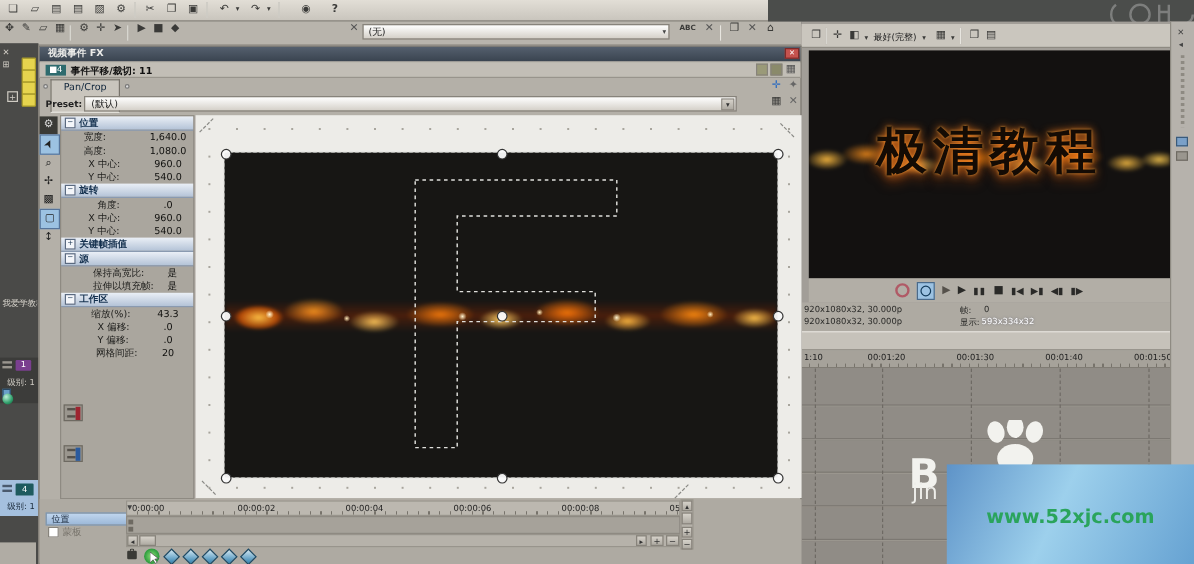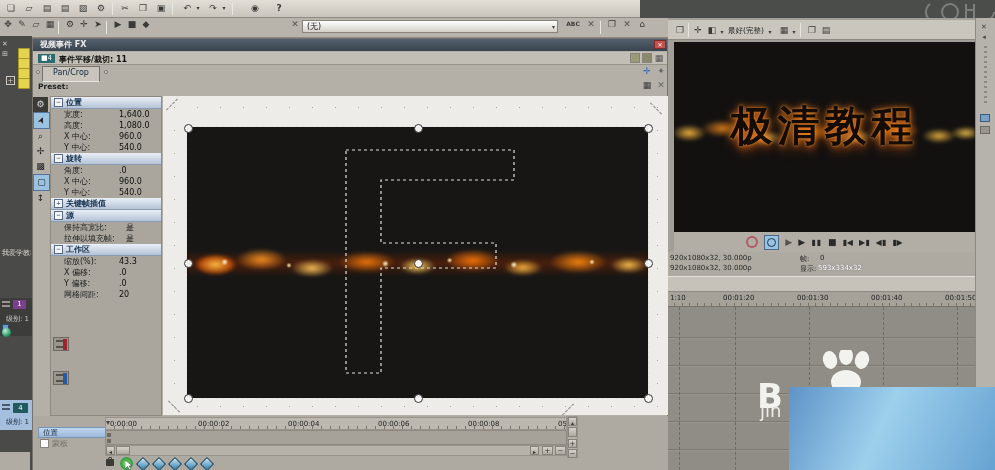--- a/index.html
+++ b/index.html
@@ -18,21 +18,21 @@
   
   #rail{left:0;top:36px;width:32px;height:434px;background:#4a4a48;z-index:1;}
   .ymark{position:absolute;width:10px;height:9px;background:#e6d44e;border:1px solid #a89a28;border-radius:1px;}
   .trkbadge{position:absolute;color:#fff;font-size:7px;text-align:center;border-radius:1px;}
   
   #dlg{left:32px;top:38px;width:636px;height:432px;background:#b4b0a8;border:1px solid #77736b;z-index:2;}
   .titlebar{left:33px;top:39px;width:634px;height:12px;background:linear-gradient(#55606e,#3a4450);color:#ecECEA;}
   .psec{height:11px;background:linear-gradient(#eaeff6,#b4c3d7);border-bottom:1px solid #8a9ab0;
         color:#14304e;font-weight:bold;display:flex;align-items:center;padding-left:3px;gap:3px;}
   .pm{width:7px;height:7px;border:1px solid #5a6a80;background:#f4f6fa;font-size:6px;line-height:6px;text-align:center;color:#14304e;font-weight:normal;}
-  .prow{height:11px;display:flex;align-items:center;padding-left:13px;color:#1d1d1b;}
+  .prow{height:11px;display:flex;align-items:center;padding-left:13px;color:#1d1d1b;justify-content:center;}
   .plabel{width:55px;}
   .pvalue{color:#0e0e0c;}
   .vtool{width:15px;height:15px;text-align:center;line-height:15px;font-size:9px;color:#222;}
   .sel{background:#9cc2e2;border:1px solid #56749a;}
   
   #ws{left:163px;top:96px;width:505px;height:319px;background:#edece8;
       background-image:radial-gradient(#a7a49c 0.8px, transparent 0.9px);background-size:23px 23px;}
   .dash45{position:absolute;width:16px;height:0;border-top:1.5px dashed #8a8a86;}
   .handle{position:absolute;width:7px;height:7px;border:1px solid #333;border-radius:50%;background:rgba(250,250,250,.95);z-index:5;}
   
@@ -155,28 +155,32 @@
 <div class="abs" style="left:33px;top:52px;width:634px;height:13px;background:#c2beb6;border-bottom:1px solid #98948c;z-index:3">
   <span class="abs" style="left:5px;top:2px;width:17px;height:9px;background:#2e6b6e;color:#fff;font-size:7px;line-height:9px;text-align:center">■<span>4</span></span>
   <span class="abs" style="left:26px;top:2px;font-weight:bold;color:#101010">事件平移/裁切: 11</span>
   <span class="abs bevel" style="left:597px;top:1px;width:10px;height:10px;background:#9a9a78"></span>
   <span class="abs bevel" style="left:609px;top:1px;width:10px;height:10px;background:#8a8a6a"></span>
   <span class="ico abs" style="left:621px;width:10px;line-height:12px;color:#555">▦</span>
 </div>
 
 <div class="abs" style="left:33px;top:65px;width:634px;height:14px;z-index:3">
   <span class="abs" style="left:3px;top:5px;width:4px;height:4px;border:1px solid #777;border-radius:50%;background:#ddd"></span>
-  <div class="abs" style="left:9px;top:1px;width:58px;height:16px;background:#c9c5bd;border:1px solid #77736b;border-bottom-color:#e8e6e0;text-align:center;line-height:11px;color:#10263c"><span>Pan/Crop</span></div>
+  <div class="abs" style="left:9px;top:1px;width:58px;height:28px;background:#c9c5bd;border:1px solid #77736b;border-bottom-color:#e8e6e0;text-align:center;line-height:11px;color:#10263c"><span>Pan/Crop</span></div>
   <span class="abs" style="left:71px;top:5px;width:4px;height:4px;border:1px solid #777;border-radius:50%;background:#ddd"></span>
   <span class="ico abs" style="left:608px;width:12px;color:#2a6ac0;font-weight:bold">✛</span>
   <span class="ico abs" style="left:622px;width:12px;color:#666">✦</span>
 </div>
 
 <div class="abs" style="left:33px;top:79px;width:634px;height:15px;z-index:3">
   <span class="abs" style="left:5px;top:3px;font-weight:bold;font-size:7.5px">Preset:</span>
+  <div class="abs combo" style="left:37px;top:1px;width:544px;height:13px;line-height:12px;padding-left:5px">
+    <span>(默认)</span>
+    <span class="abs bevel" style="right:1px;top:1px;width:11px;height:10px;font-size:6px;line-height:10px">▾</span>
+  </div>
   <span class="ico abs" style="left:608px;width:12px">▦</span>
   <span class="ico abs" style="left:622px;width:12px;color:#666">✕</span>
 </div>
 
 <div class="abs" style="left:33px;top:97px;width:15px;z-index:3">
   <div class="vtool" style="background:#3a3a36;color:#ddd">⚙</div>
   <div class="vtool sel"><span style="display:inline-block;transform:rotate(-65deg)">➤</span></div>
   <div class="vtool">⌕</div>
   <div class="vtool">✢</div>
   <div class="vtool">▩</div>
@@ -451,13 +455,14 @@
     <ellipse cx="14" cy="10" rx="7" ry="9" transform="rotate(-15 14 10)"></ellipse>
     <ellipse cx="30" cy="6" rx="7" ry="9"></ellipse>
     <ellipse cx="46" cy="10" rx="7" ry="9" transform="rotate(15 46 10)"></ellipse>
     <ellipse cx="30" cy="32" rx="15" ry="12"></ellipse>
   </g>
 </svg>
 <span class="abs" style="left:757px;top:376px;font-size:34px;font-weight:bold;color:#f2f2ee;z-index:6">B</span>
 <span class="abs" style="left:760px;top:400px;font-size:18px;color:#eeeeea;z-index:6">jin</span>
 
 <div class="abs" id="wmbox">
+  <div style="font-size:16px;font-weight:bold;color:#2aa45c;margin-top:4px">www.52xjc.com</div>
 </div>
 
 </body></html>

